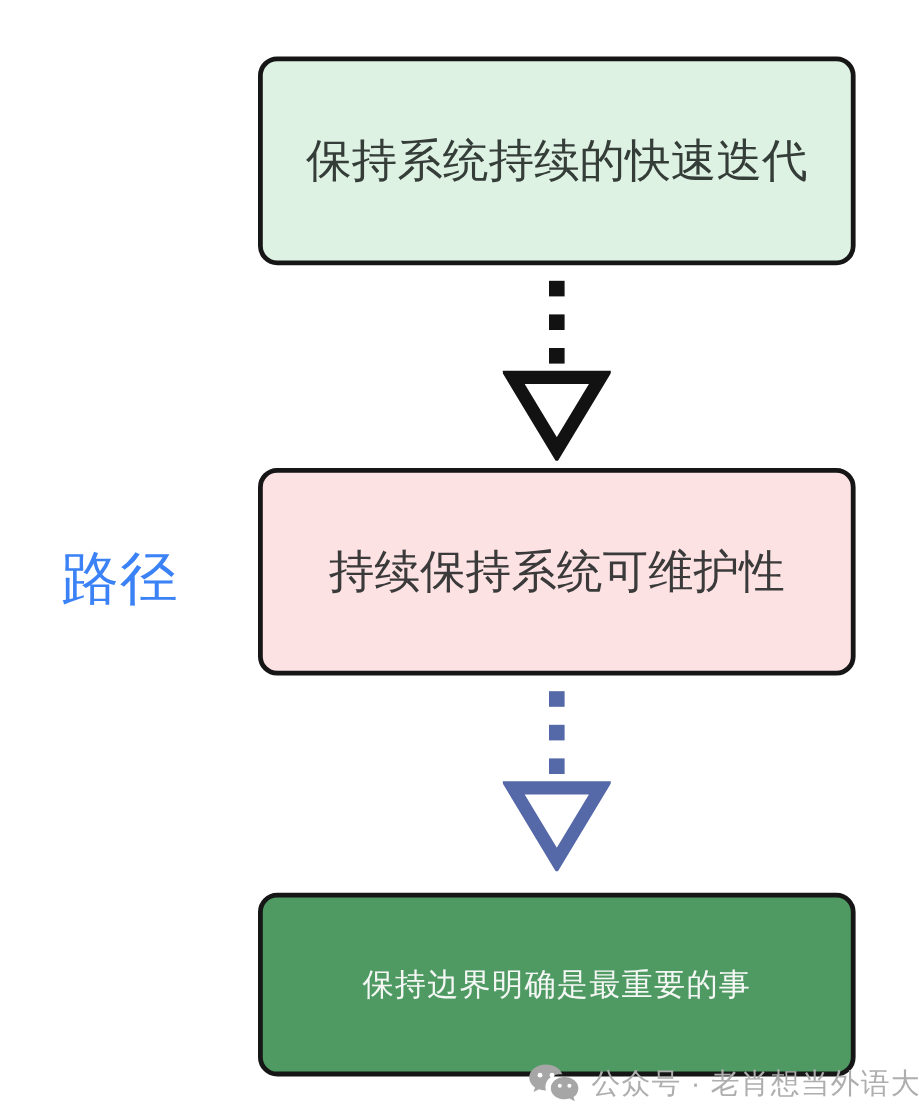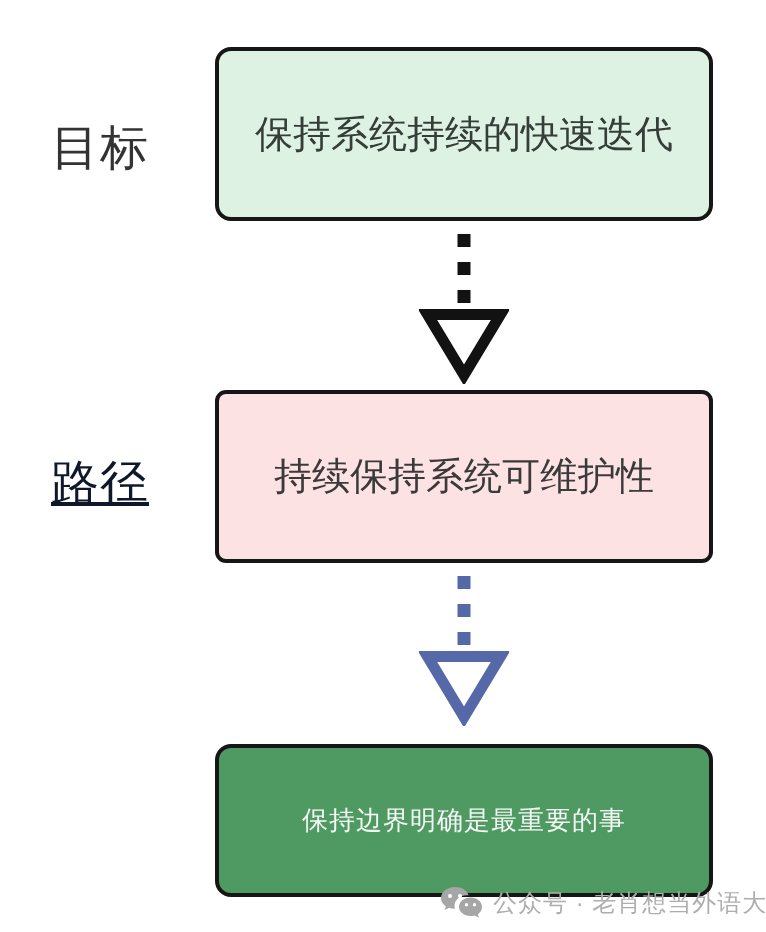--- a/index.html
+++ b/index.html
@@ -34,21 +34,21 @@
     left: 215px;
     width: 498px;
     box-sizing: border-box;
     border: 4px solid #161616;
     border-radius: 16px;
     display: flex;
     align-items: center;
     justify-content: center;
   }
   .box-goal { top: 47px;  height: 174px; }
-  .box-path { top: 390px; height: 173px; border-radius: 11px; }
+  .box-path { top: 390px; height: 173px; }
   .box-ddd  { top: 744px; height: 153px; }
   .box-text {
     font-size: 38px;
     letter-spacing: 0px;
     white-space: nowrap;
   }
   .box-ddd .box-text {
     font-size: 26px;
     letter-spacing: 1px;
   }
@@ -72,22 +72,21 @@
     font-size: 24px;
     letter-spacing: 1px;
     white-space: nowrap;
   }
 </style>
 </head>
 <body>
 
 <div class="canvas">
 
-  <div class="row-label label-goal" style="color: rgb(51, 51, 51);">目标</div>
-  <div class="row-label label-path" style="color: #0f172a; text-decoration: underline;">路径</div>
+  <div class="row-label label-path" style="color: #3b82f6;">路径</div>
 
   <div class="flow-box box-goal" style="background-color: rgb(222, 242, 228); border-color: rgb(22, 22, 22);">
     <span class="box-text" style="color: rgb(52, 61, 56);">保持系统持续的快速迭代</span>
   </div>
 
   <svg class="flow-arrow arrow-1" viewBox="0 0 90 155">
     <rect x="38.5" y="5" width="13" height="13" fill="#121212"></rect>
     <rect x="38.5" y="33" width="13" height="13" fill="#121212"></rect>
     <rect x="38.5" y="61" width="13" height="13" fill="#121212"></rect>
     <polygon points="8.5,85.5 81.5,85.5 45,146" fill="#ffffff" stroke-width="11" stroke-miterlimit="10" stroke="#121212"></polygon>

